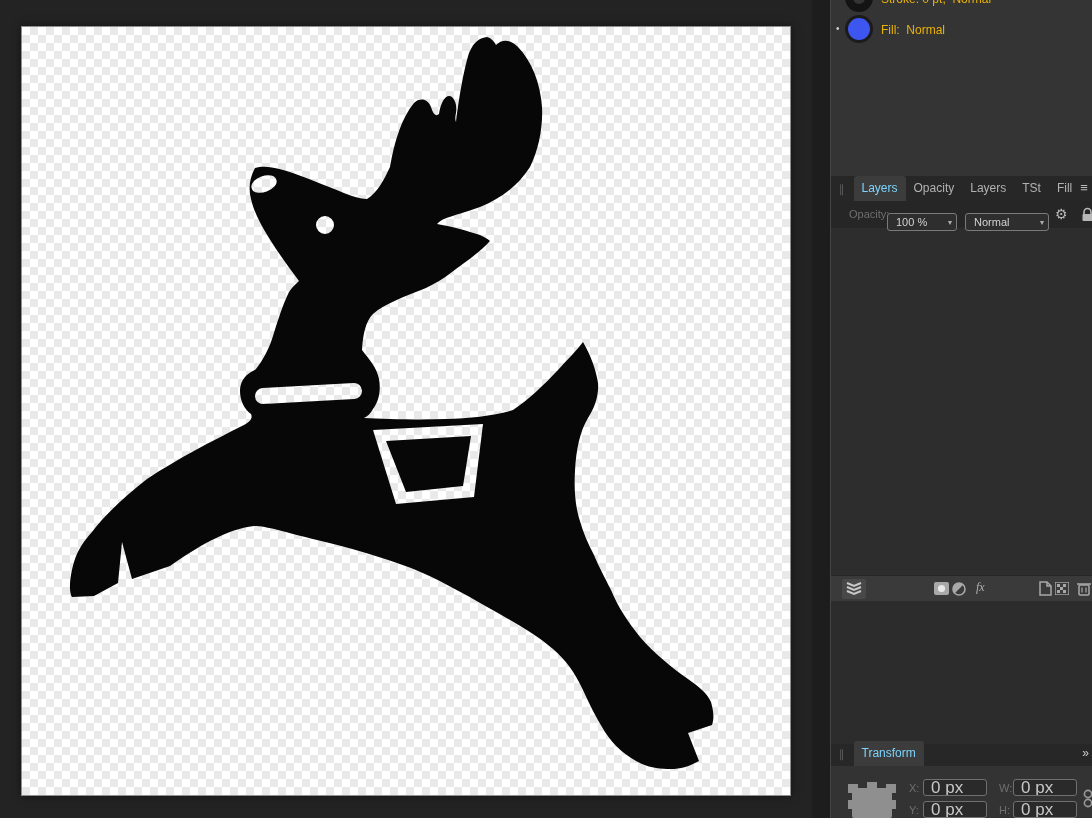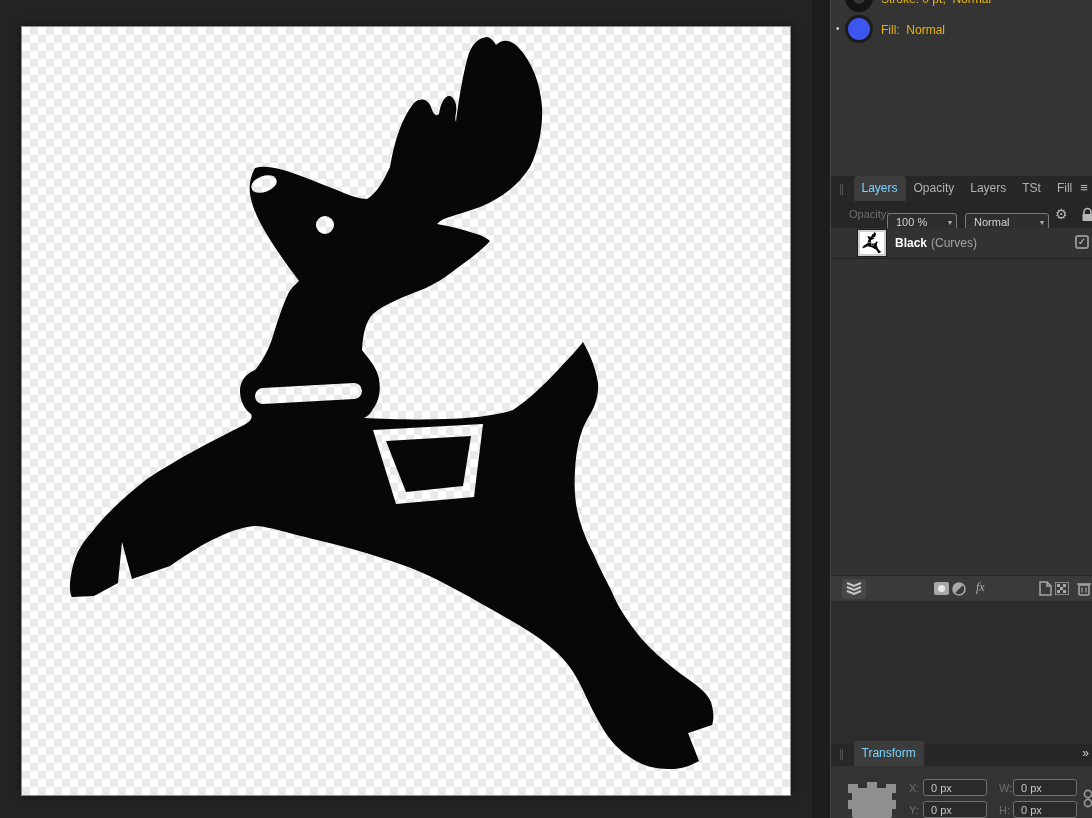--- a/index.html
+++ b/index.html
@@ -65,21 +65,21 @@
   #stack-btn svg{position:absolute;left:4px;top:2px;}
   .fx-label{font-style:italic;font-size:12px;color:#b0b0b0;font-family:"Liberation Serif","DejaVu Serif",serif;}
   
   #panel-gap{top:601px;height:143px;background:#2c2c2c;}
   
   #transform-tabbar{top:744px;height:22px;}
   #transform-body{top:766px;height:52px;background:#333333;}
   .tf-label{position:absolute;font-size:11px;color:#6f6f6f;}
   .tf-input{
     position:absolute;width:64px;height:17px;background:#2a2a2a;border:1px solid #707070;border-radius:3px;
-    color:#c8c8c8;font-size:11px;padding:0 0 0 7px;box-sizing:border-box;font-family:"Liberation Sans",sans-serif;
+    color:#c8c8c8;font-size:17px;padding:0 0 0 7px;box-sizing:border-box;font-family:"Liberation Sans",sans-serif;
   }
   .collapse-glyph{color:#cfcfcf;font-size:12px;margin-right:4px;}
 </style>
 </head>
 <body>
 
 <svg width="0" height="0" style="position:absolute" aria-hidden="true">
   <defs>
     <symbol id="deer" viewBox="0 0 768 768">
       <path fill="#070707" fill-rule="evenodd" d="
@@ -212,34 +212,20 @@
     <div class="dropdown" style="left:134px;width:84px;">
       <span>Normal</span><span class="chev">▾</span>
     </div>
     <span class="gear">⚙</span>
     <svg class="fico" style="left:250px;top:6px;" width="13" height="15">
       <path d="M3 7 V5 a3.5 3.5 0 0 1 7 0 V7" fill="none" stroke="#b8b8b8" stroke-width="1.6"></path>
       <rect x="1.5" y="7" width="10" height="7" rx="1" fill="#b8b8b8"></rect>
     </svg>
   </div>
 
-  <div id="layer-list" class="sec">
-    <div id="layer-row">
-      <div id="layer-thumb">
-        <svg viewBox="0 0 768 768" width="24" height="22">
-            <use href="#deer"></use>
-          </svg>
-      </div>
-      <span id="layer-name">Black</span>
-      <span id="layer-type">(Curves)</span>
-      <div id="layer-check">
-        <span>✓</span>
-      </div>
-    </div>
-  </div>
 
   <div id="layers-footer" class="sec">
     <div id="stack-btn" class="fico">
       <svg width="16" height="15">
         <path d="M1 2 L8 5 L15 2" fill="none" stroke="#c8c8c8" stroke-width="2"></path>
         <path d="M1 6 L8 9 L15 6" fill="none" stroke="#c8c8c8" stroke-width="2"></path>
         <path d="M1 10 L8 13 L15 10" fill="none" stroke="#c8c8c8" stroke-width="2"></path>
       </svg>
     </div>
     <svg class="fico" style="left:103px;top:6px;" width="15" height="13">

